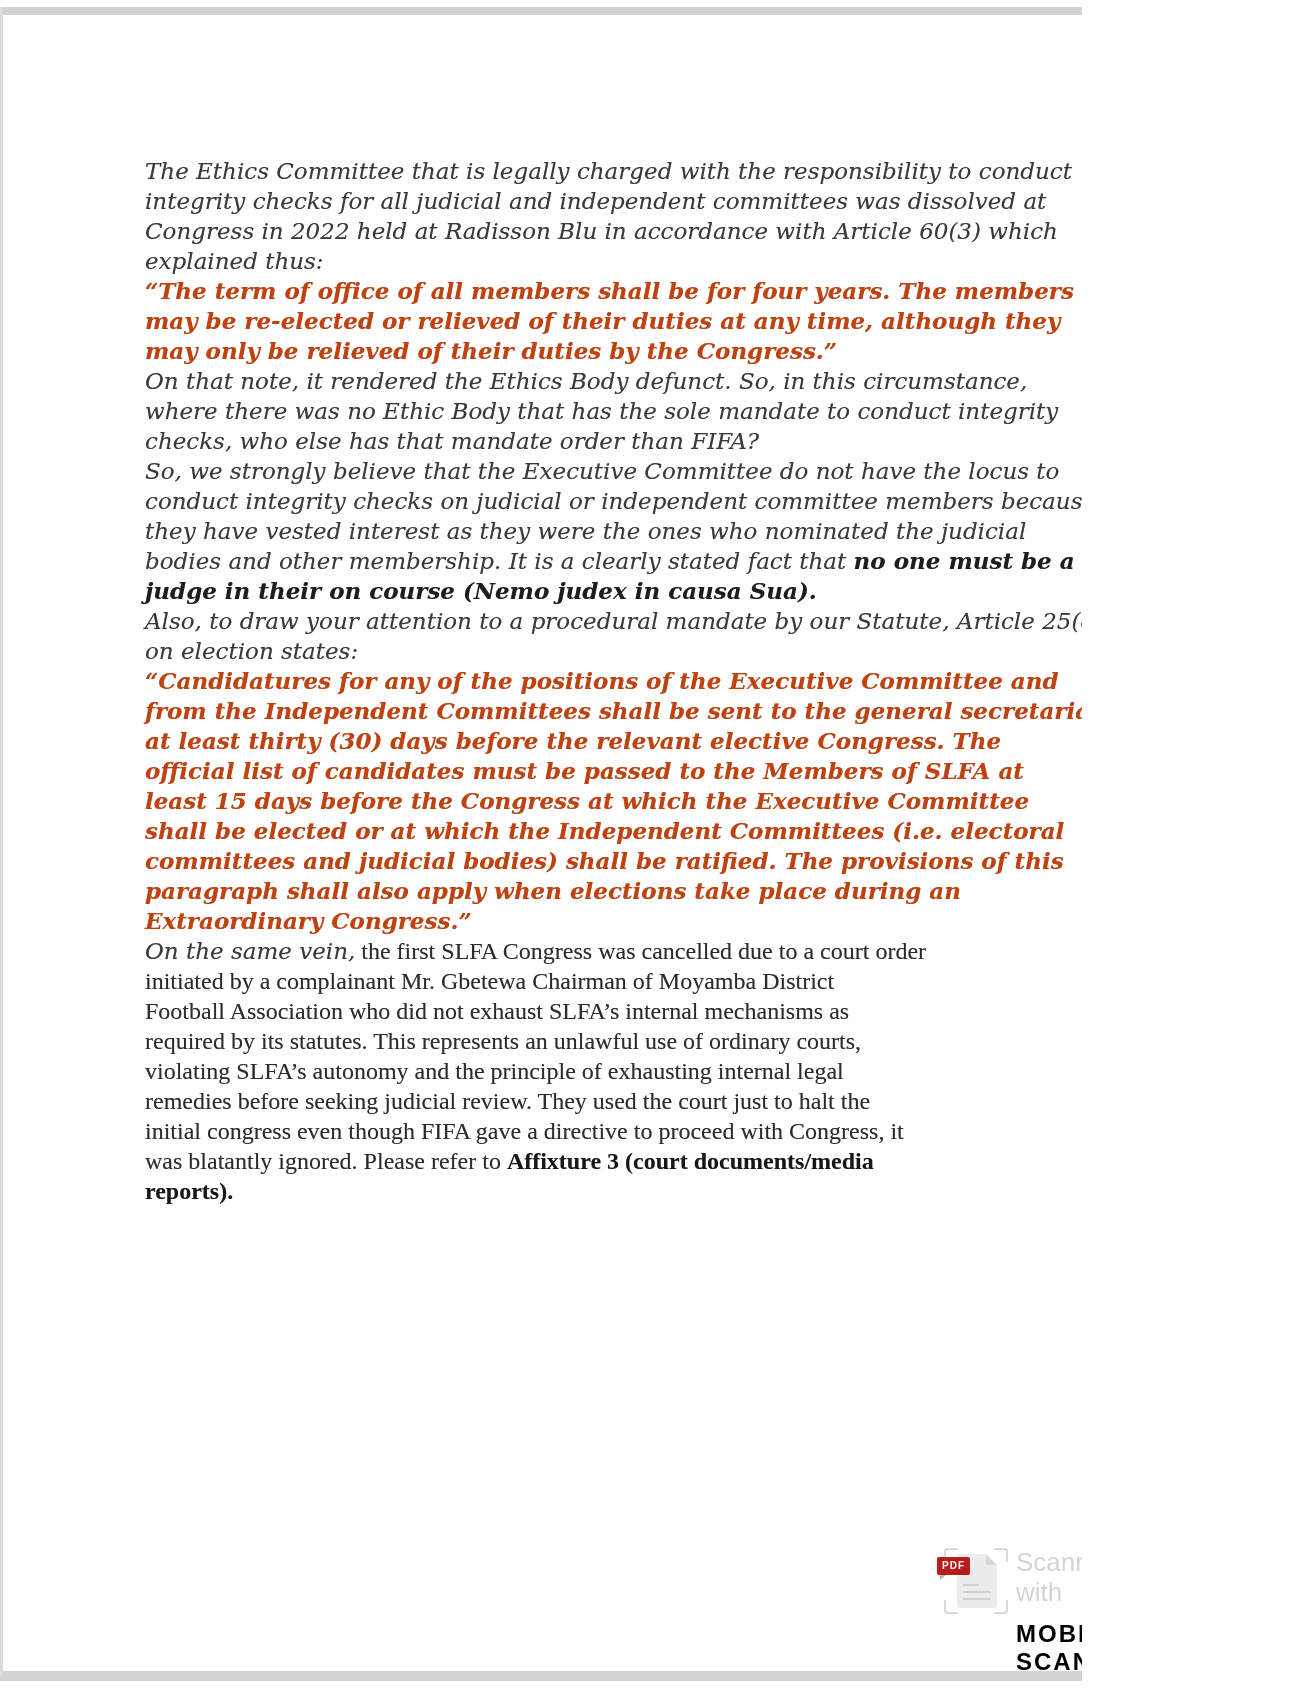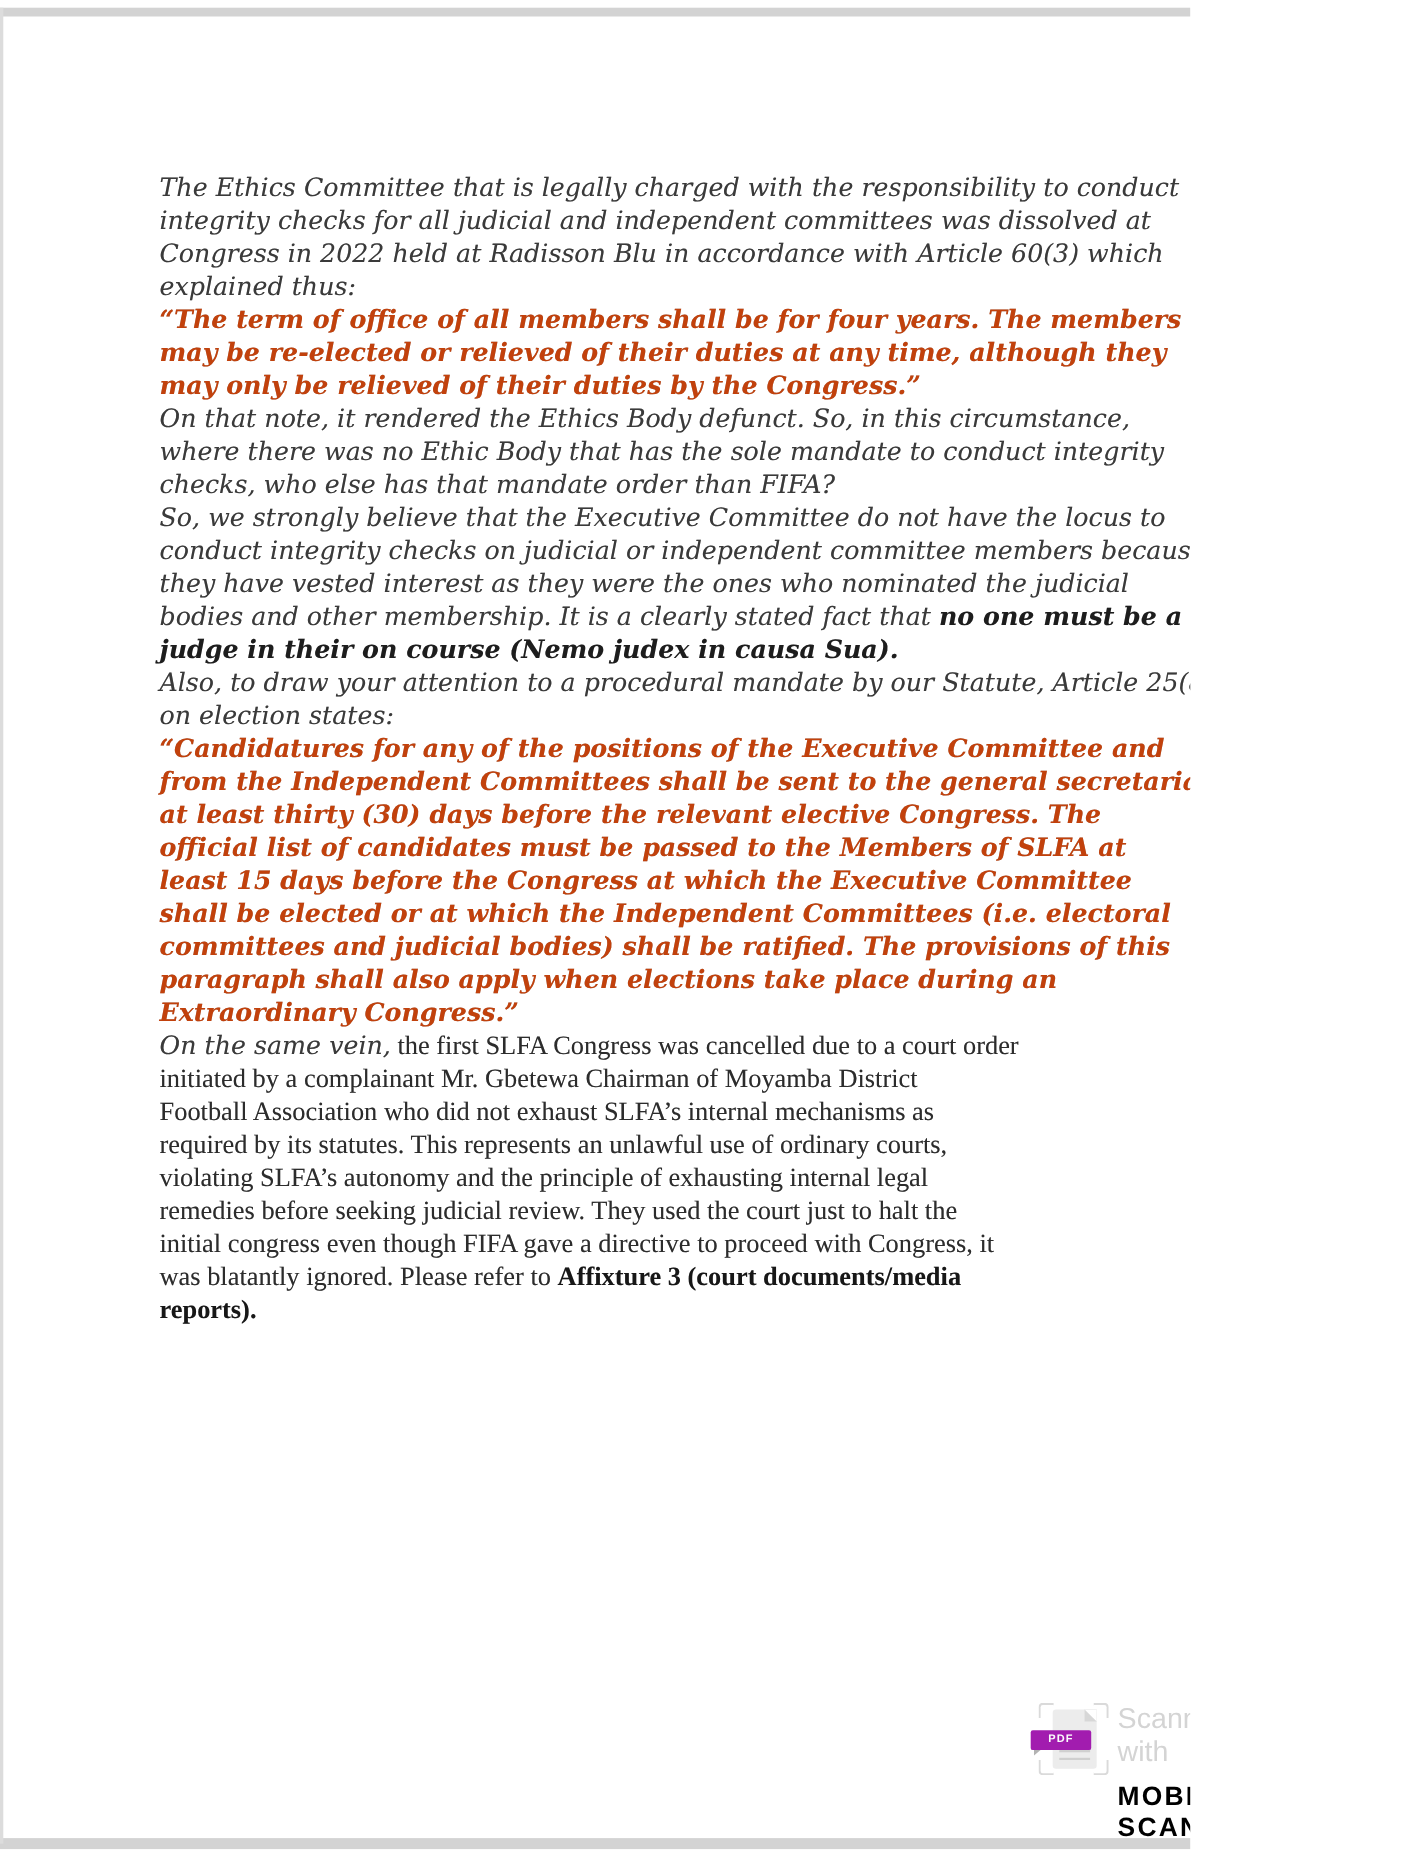--- a/index.html
+++ b/index.html
@@ -45,24 +45,24 @@
   .wm-doc::before { 
     content:""; position:absolute; right:0; top:0;
     border-style:solid; border-width:0 11px 11px 0;
     border-color:#ffffff #ffffff #d7d7d7 #d7d7d7;
   }
   .wm-docline { position:absolute; height:2px; background:#cfcfcf; left:6px; }
   .dl1 { top:30px; width:16px; }
   .dl2 { top:37px; width:28px; }
   .dl3 { top:44px; width:28px; }
   .wm-badge {
-    position:absolute; left:-7px; top:27px;
-    background:#a21caf; color:#fbfbfb;
+    position:absolute; left:-7px; top:11px;
+    background:#b91c1c; color:#fbfbfb;
     font:700 10px/12px "Liberation Sans", sans-serif;
-    letter-spacing:1px; padding:3px 16px; border-radius:2px;
+    letter-spacing:1px; padding:3px 5px; border-radius:2px;
   }
   .wm-badge::after { 
     content:""; position:absolute; left:3px; bottom:-5px;
     border-style:solid; border-width:5px 6px 0 0;
     border-color:#b3b3b3 transparent transparent transparent;
   }
   .wm-text { margin-left:8px; padding-top:1px; }
   .wm-line1 { font:26px/30px "Liberation Sans", sans-serif; color:#d4d4d4; }
   .wm-line2 { font:600 24px/28px "Liberation Sans", sans-serif; letter-spacing:2px; color:#000000; margin-top:13px; }
 </style>

